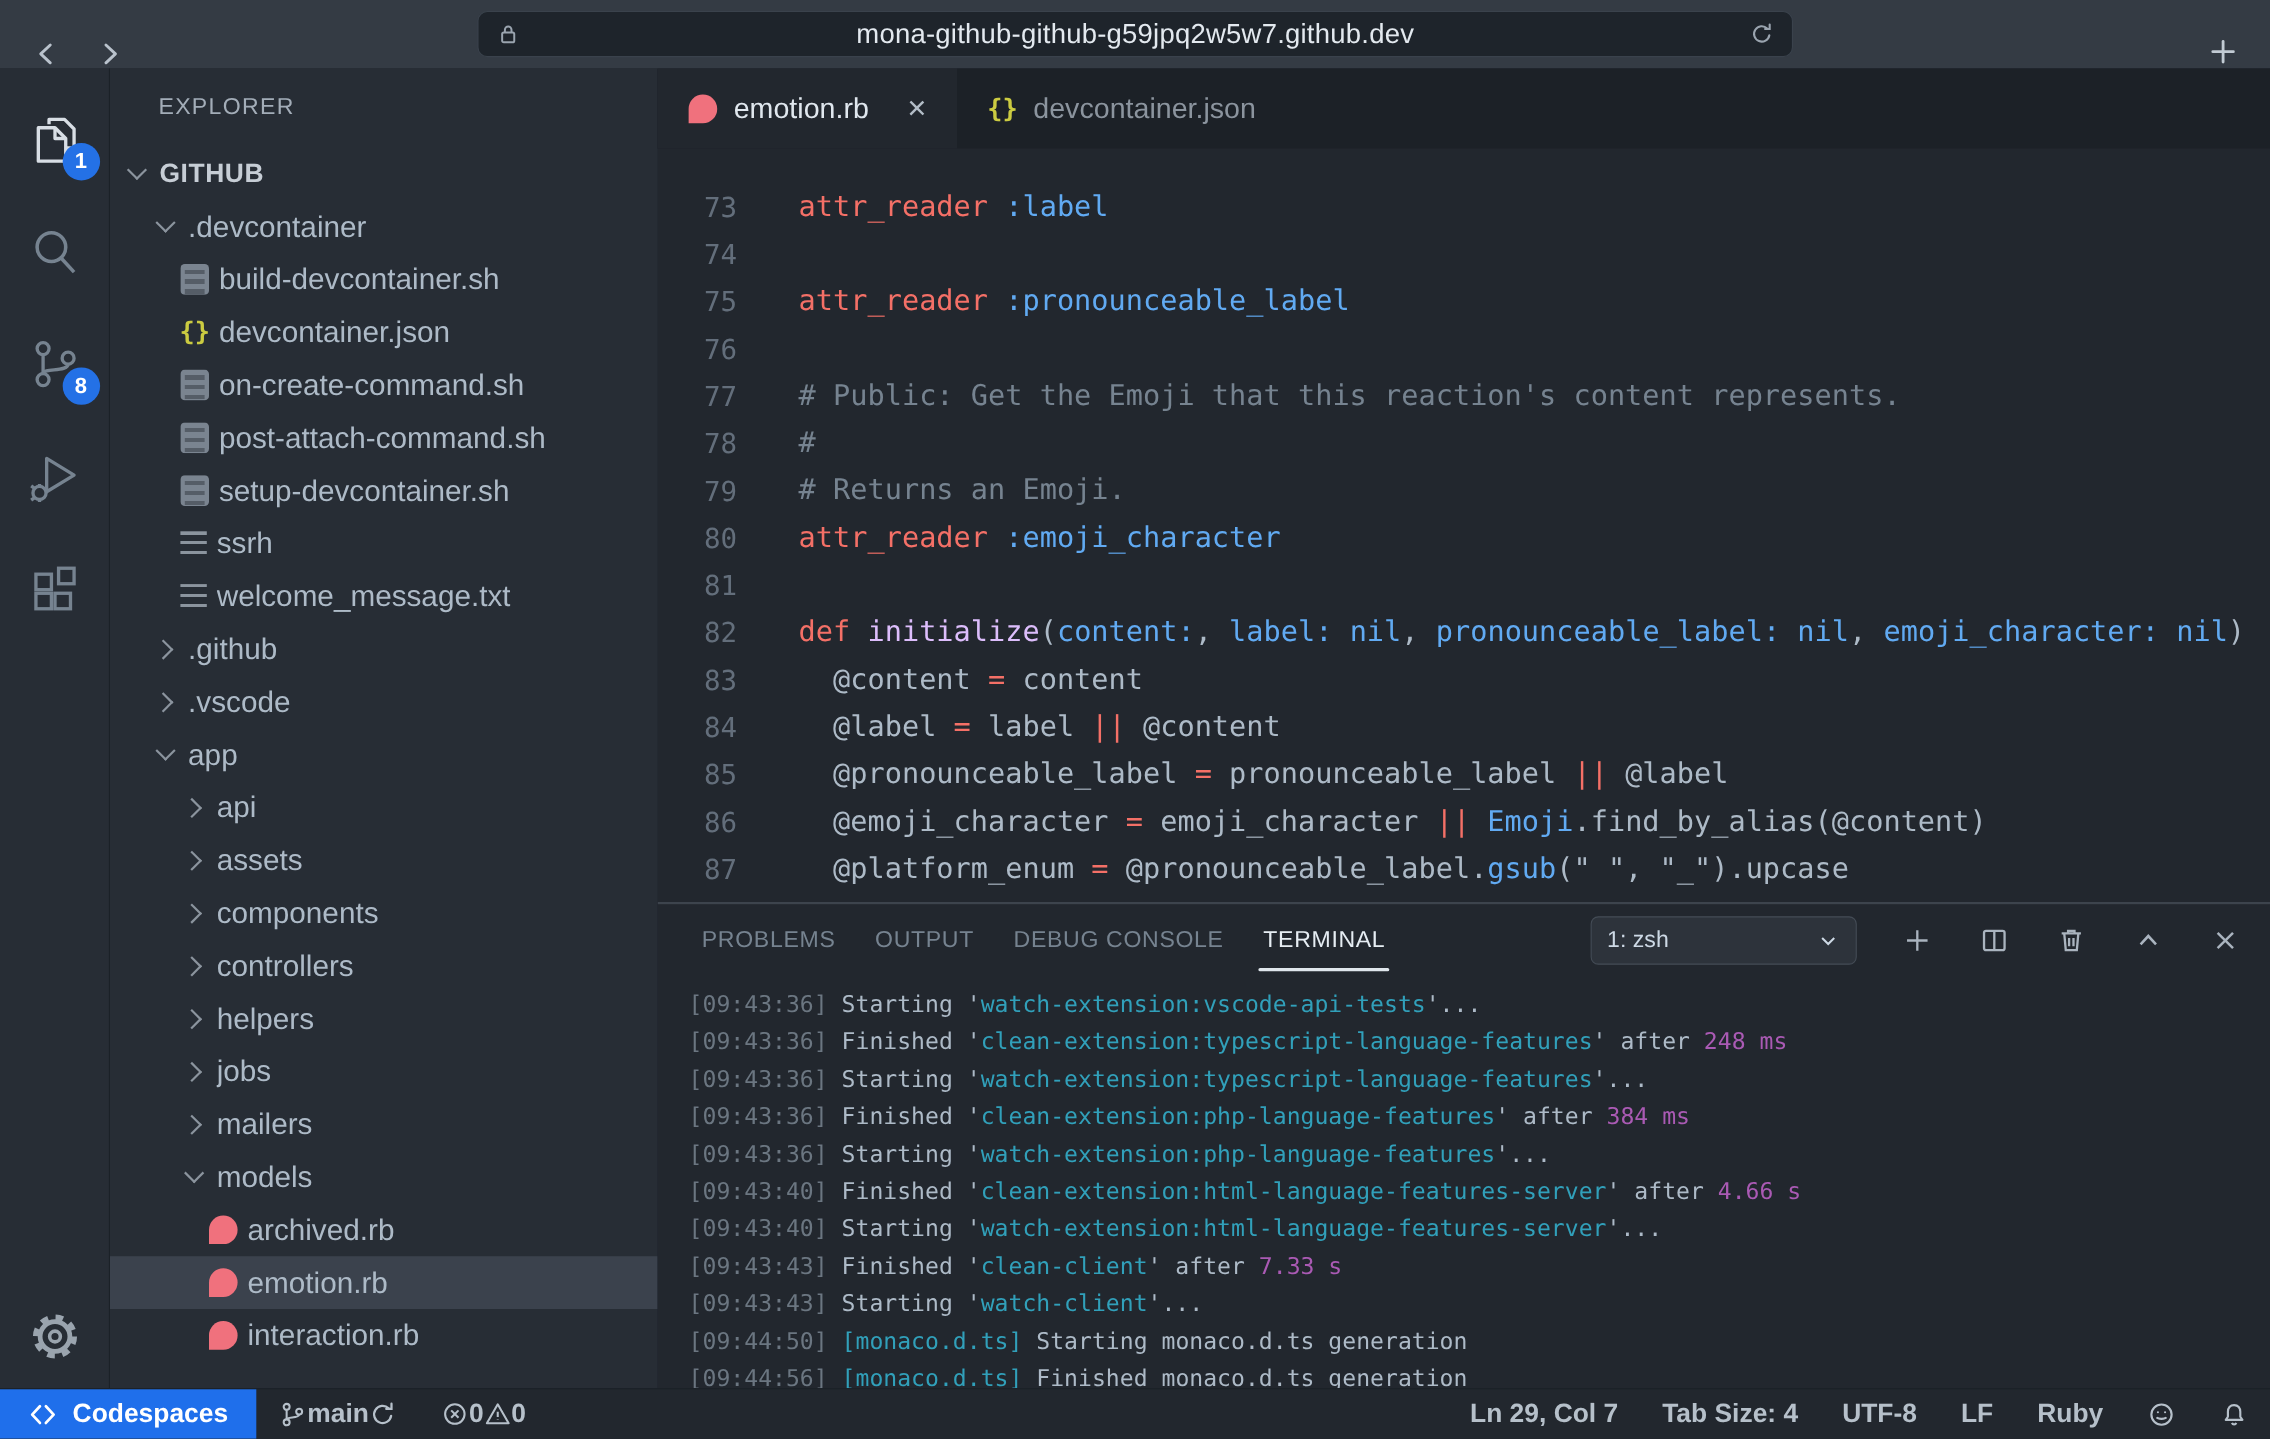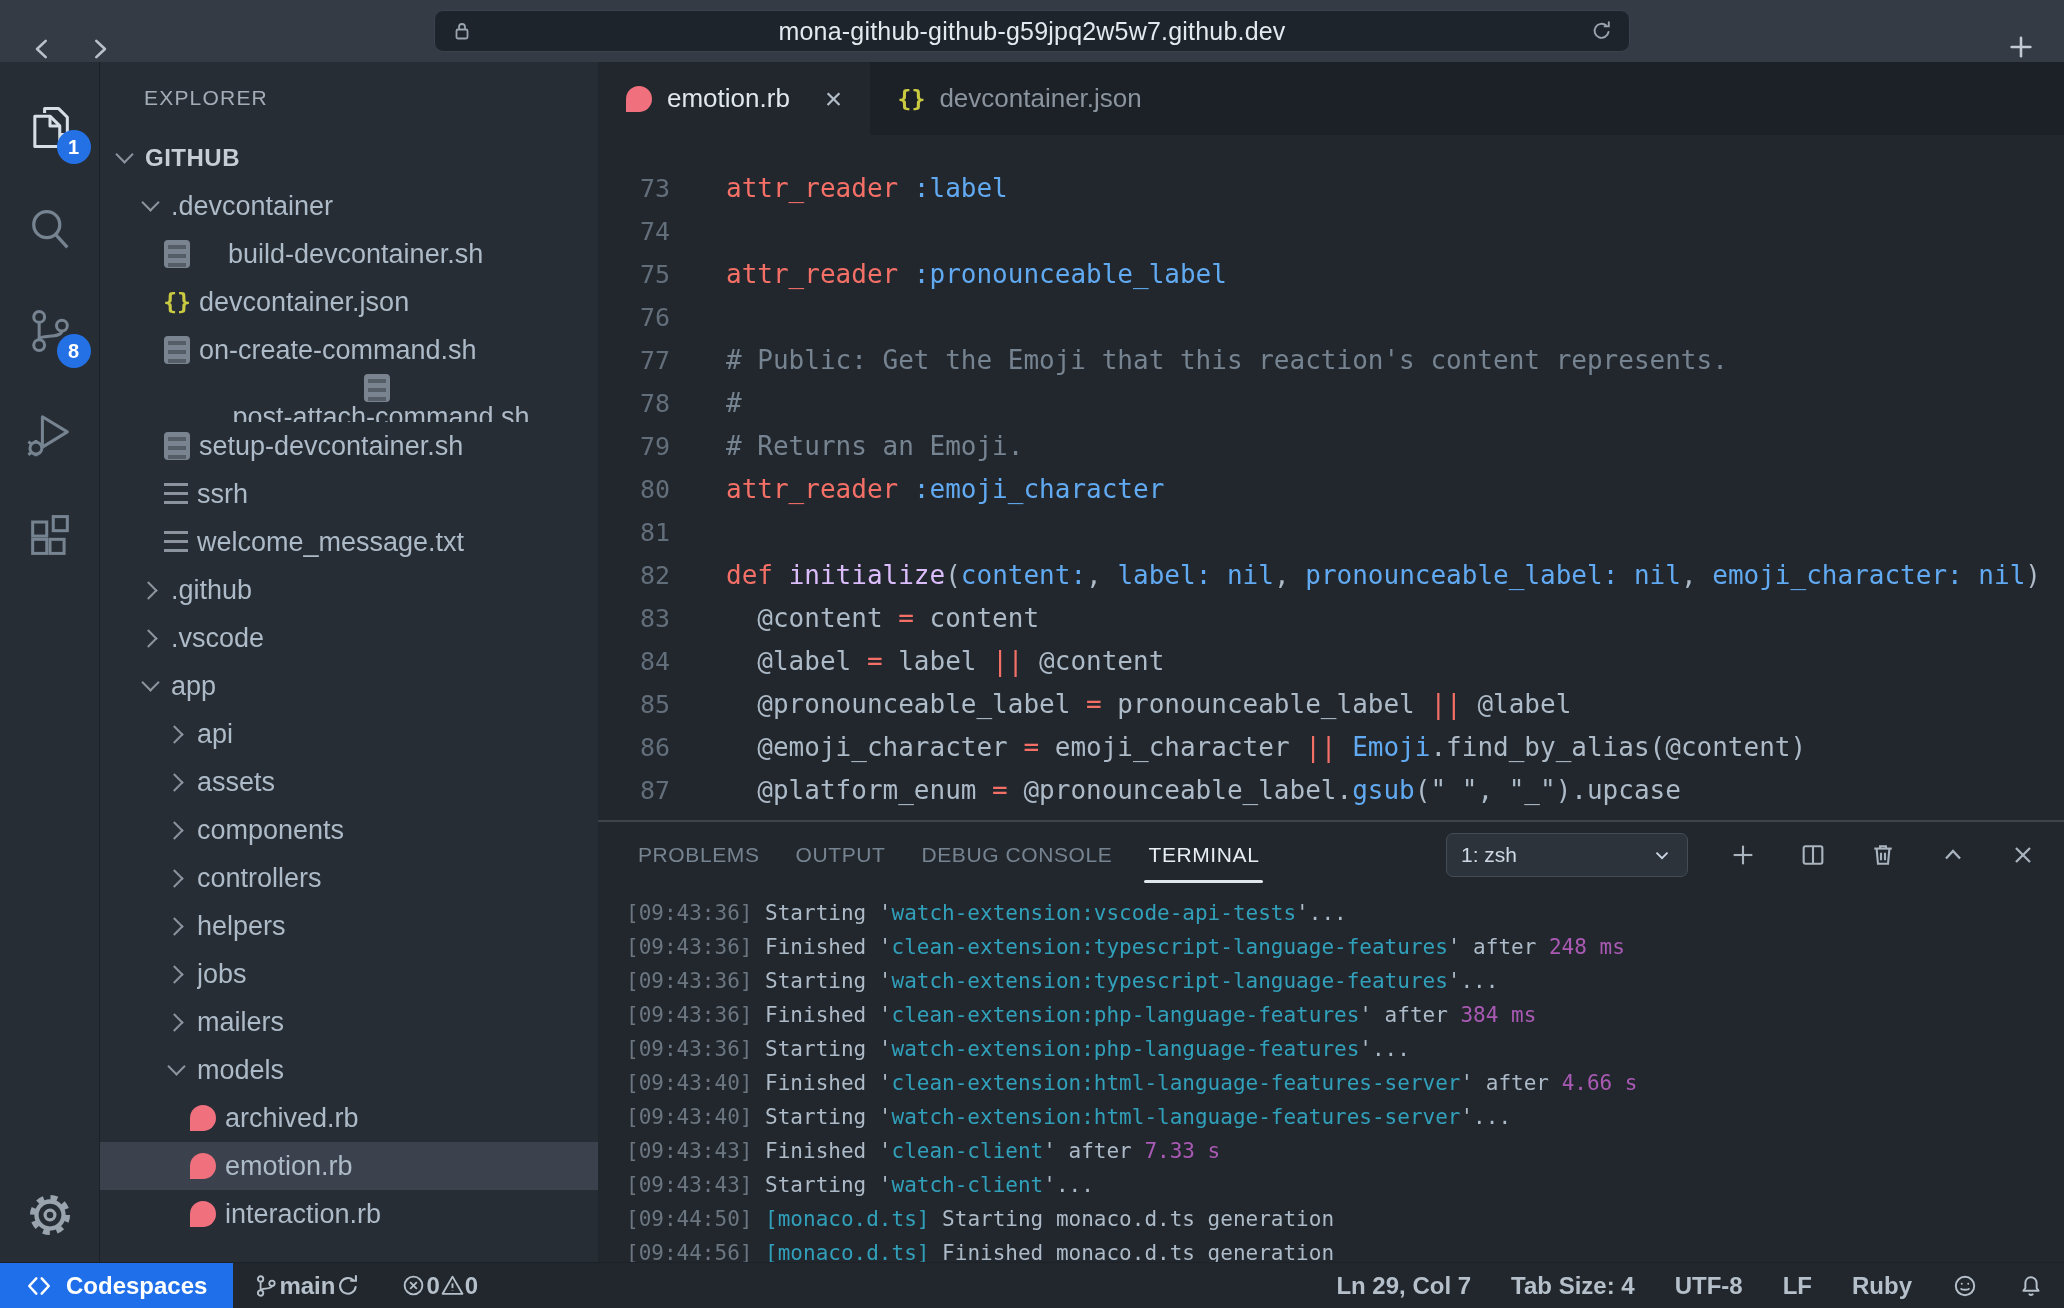--- a/index.html
+++ b/index.html
@@ -213,33 +213,33 @@
       <div class="sidebar-header">EXPLORER</div>
       <div class="tree">
           <div class="row root" style="padding-left: 12px;">
             <span class="chev"></span>
             <span class="lbl">GITHUB</span>
           </div>
           <div class="row" style="padding-left: 38px;">
             <span class="chev"></span>
             <span class="lbl">.devcontainer</span>
           </div>
-          <div class="row" style="padding-left: 64px; gap: 29px;">
+          <div class="row" style="padding-left: 64px;">
             <span class="ficon sh"></span>
             <span class="lbl">build-devcontainer.sh</span>
           </div>
           <div class="row" style="padding-left: 64px;">
             <span class="ficon json">{}</span>
             <span class="lbl">devcontainer.json</span>
           </div>
           <div class="row" style="padding-left: 64px;">
             <span class="ficon sh"></span>
             <span class="lbl">on-create-command.sh</span>
           </div>
-          <div class="row" style="padding-left: 64px; flex-direction: column;">
+          <div class="row" style="padding-left: 64px;">
             <span class="ficon sh"></span>
             <span class="lbl">post-attach-command.sh</span>
           </div>
           <div class="row" style="padding-left: 64px;">
             <span class="ficon sh"></span>
             <span class="lbl">setup-devcontainer.sh</span>
           </div>
           <div class="row" style="padding-left: 64px;">
             <span class="ficon txt"></span>
             <span class="lbl">ssrh</span>

